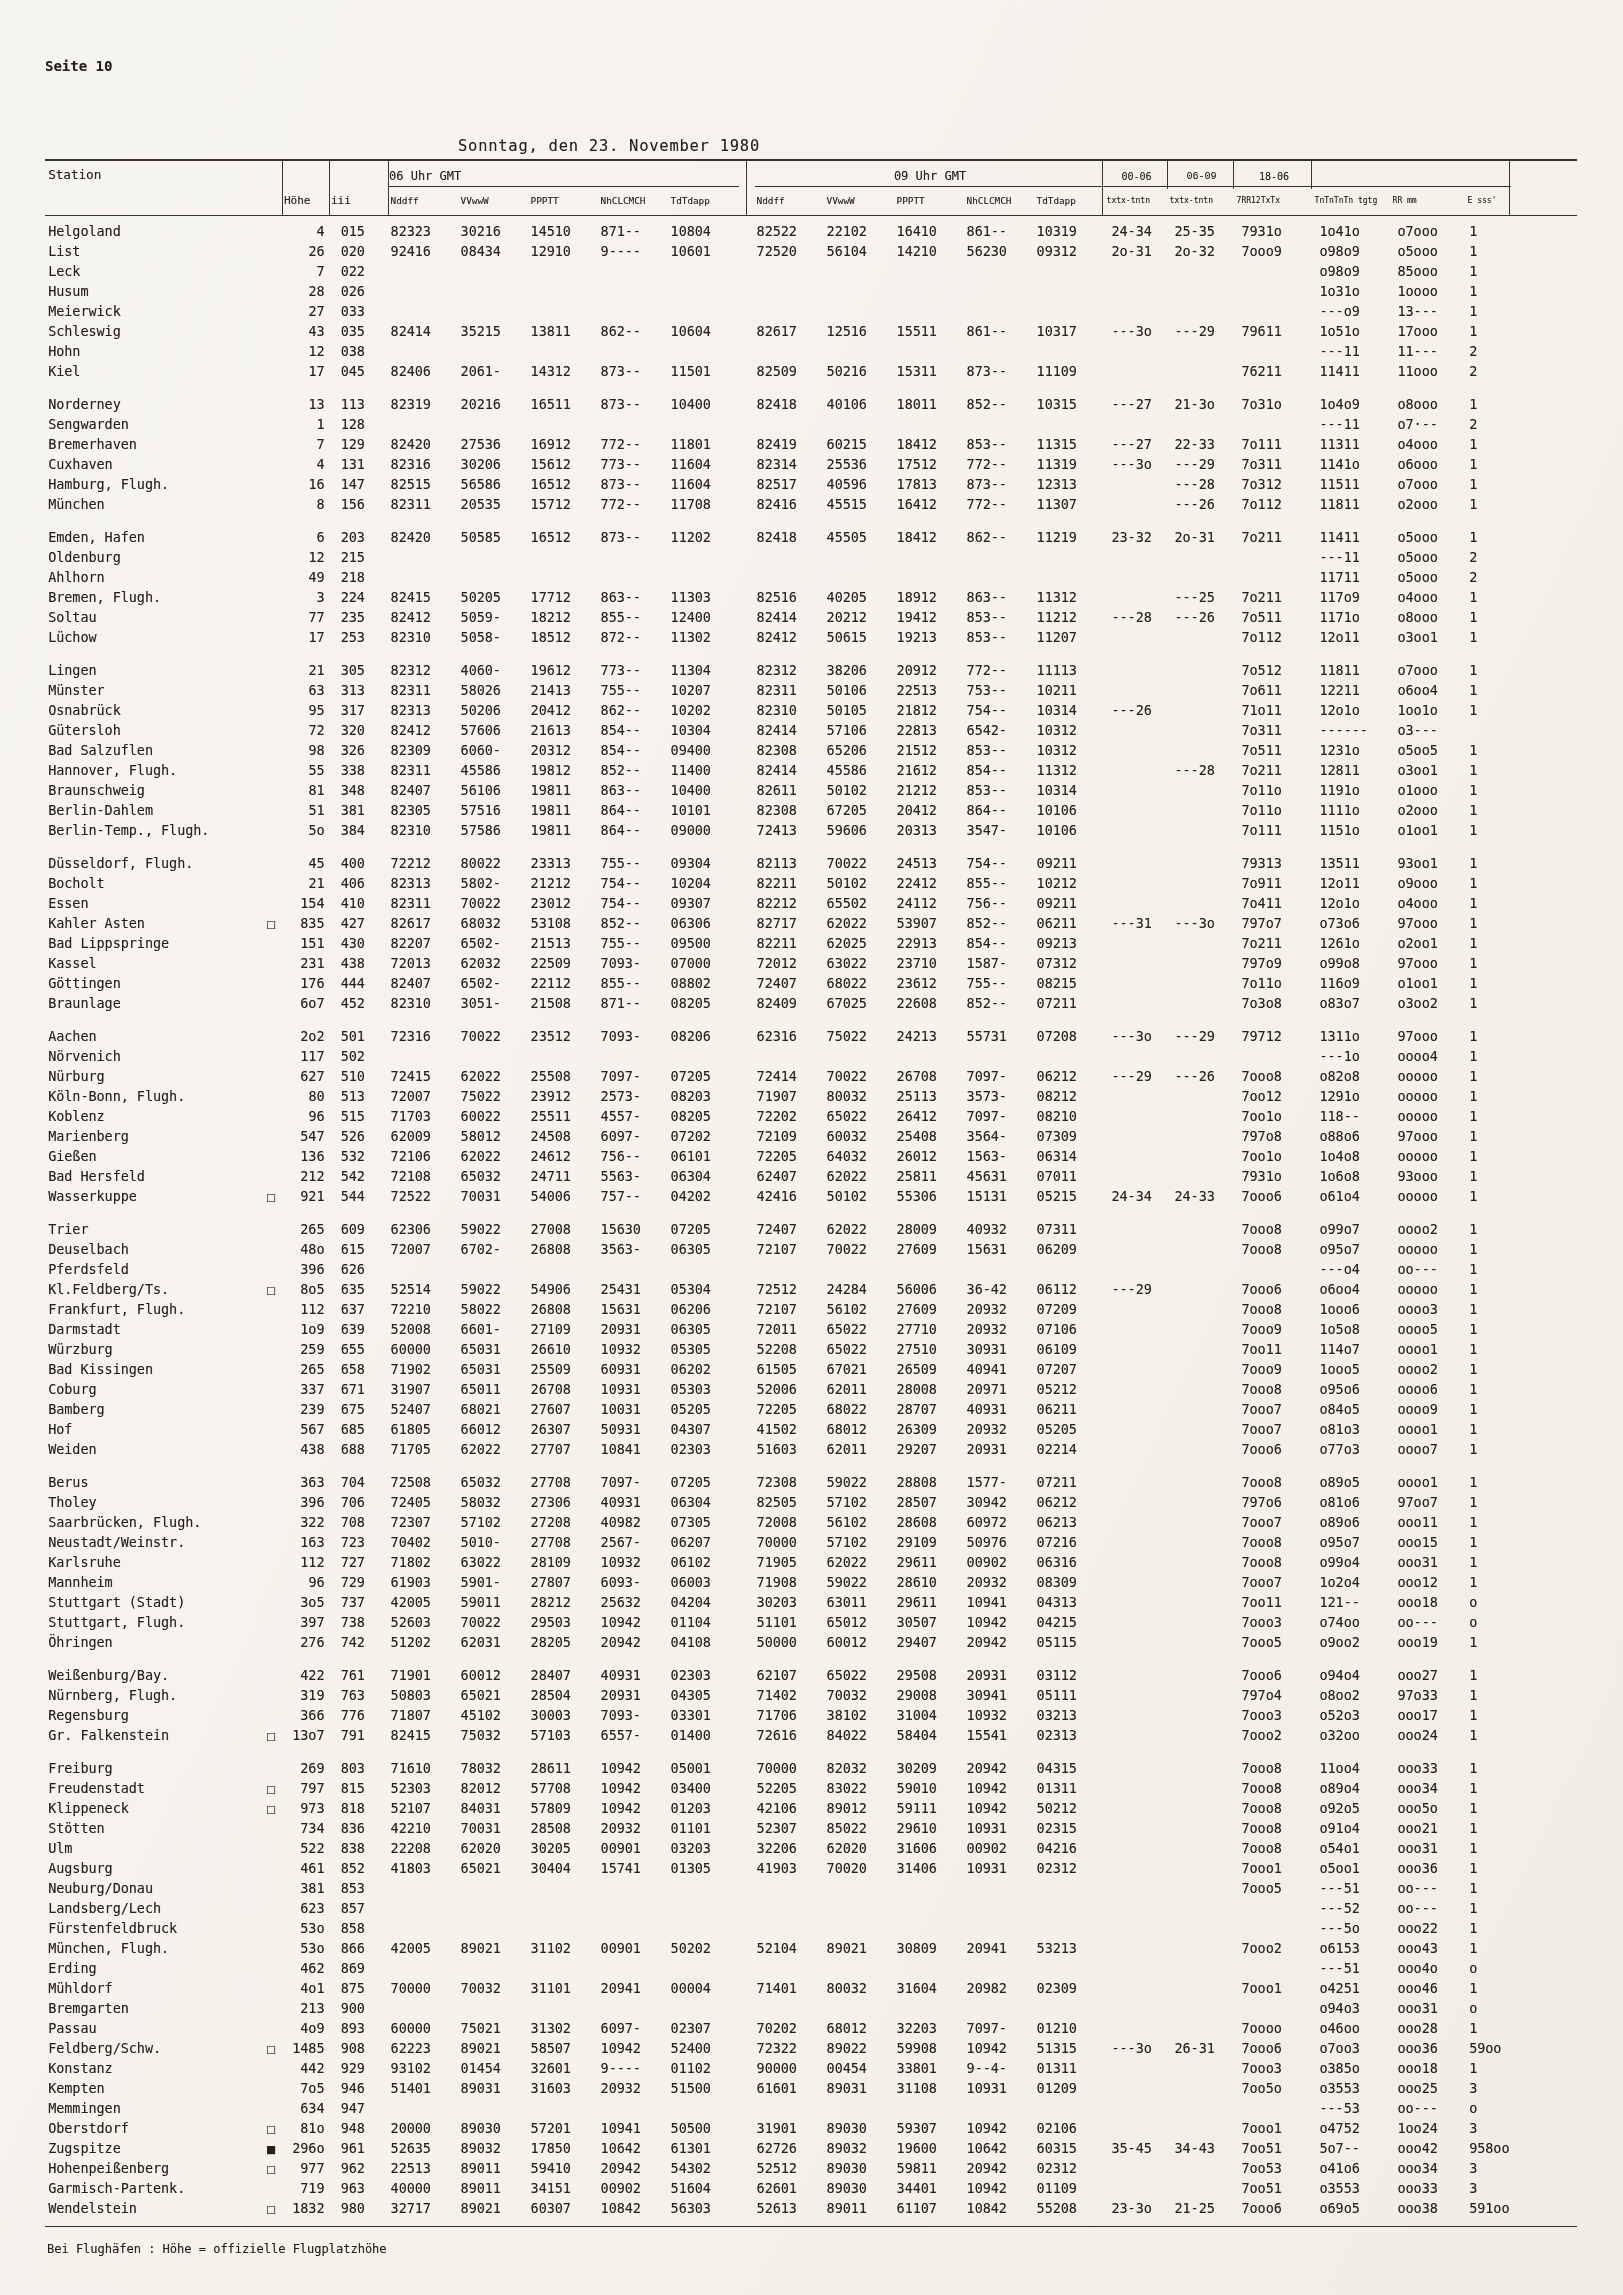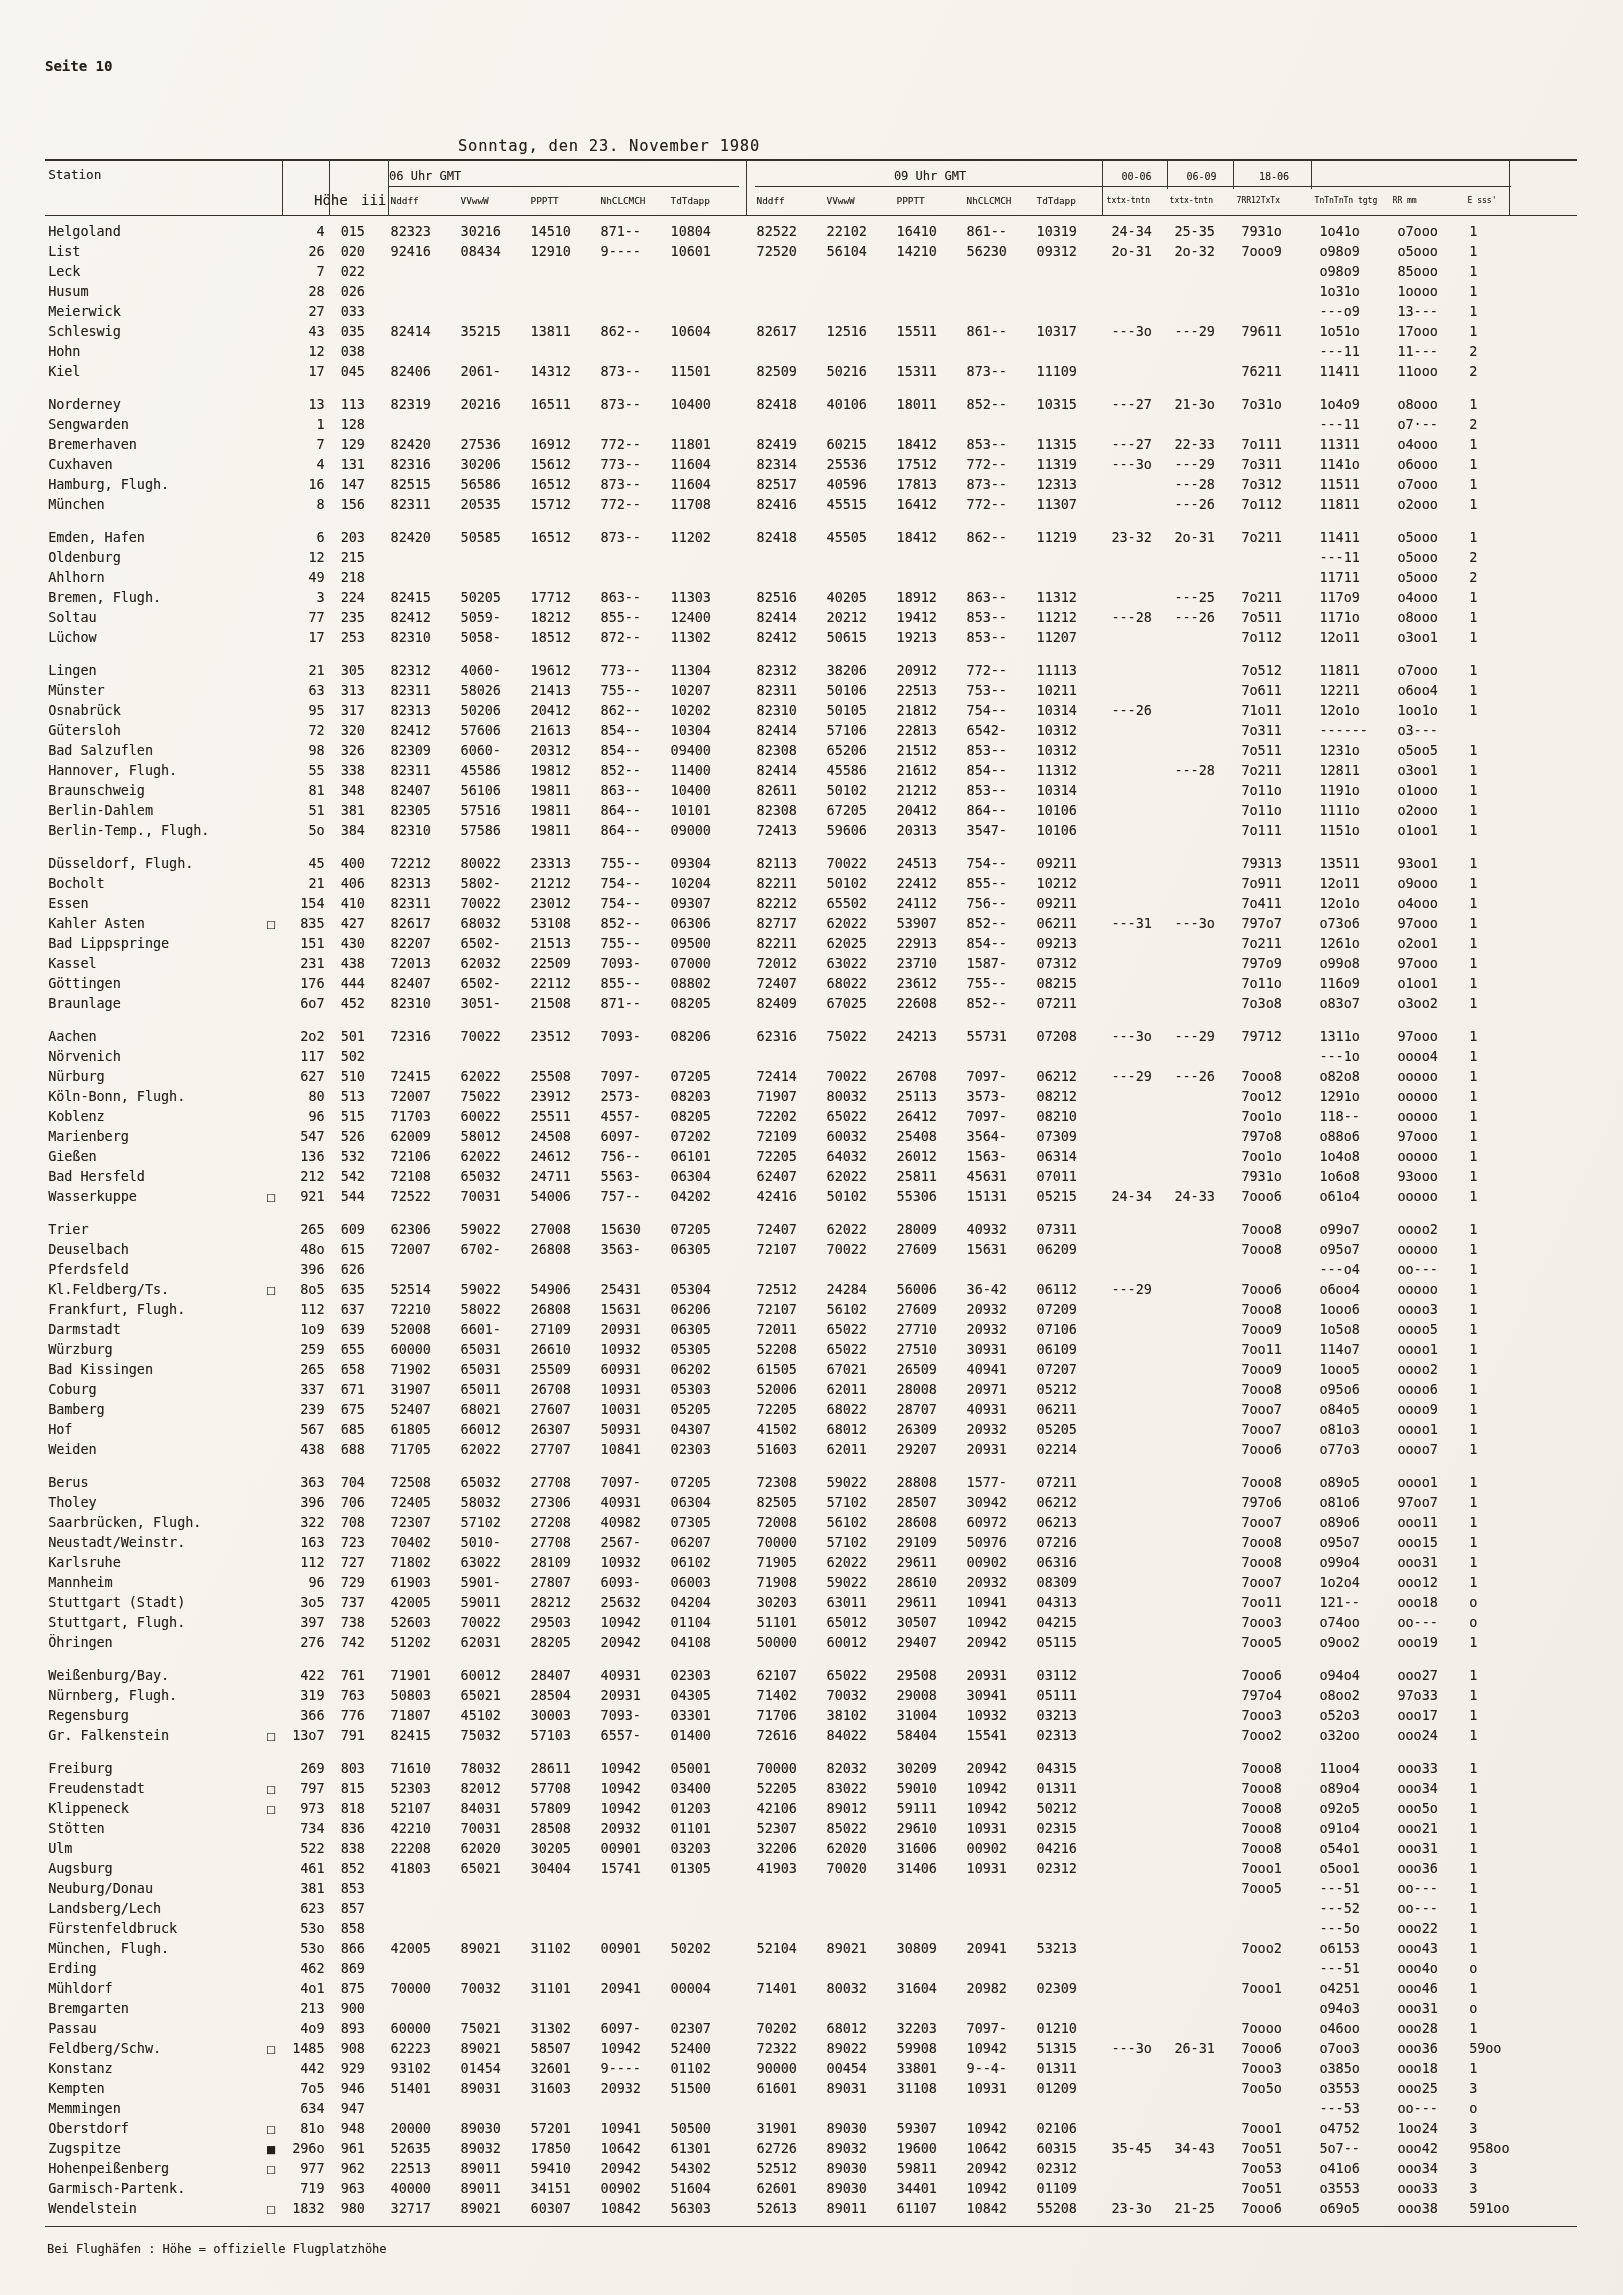--- a/index.html
+++ b/index.html
@@ -17,25 +17,25 @@
   
   .thead{position:relative;border-top:2.4px solid #35322b;border-bottom:1.6px solid #35322b;padding:2.4px 0 1.6px;}
   .hrow1{height:24px;align-items:end;}
   .hrow2{height:26px;align-items:center;}
   .hc{white-space:nowrap;}
   .h-st{grid-column:1/5;align-self:start;font-size:12.6px;padding:3.2px 0 0 3.2px;}
   .h-g06{grid-column:5/10;text-align:left;font-size:12px;border-bottom:1.2px solid #35322b;padding-bottom:3.2px;}
   .h-gap{grid-column:10/11;}
   .h-g09{grid-column:11/16;text-align:center;font-size:12px;border-bottom:1.2px solid #35322b;padding-bottom:3.2px;}
   .h-rt1{grid-column:16/17;}
-  .h-rt2{grid-column:17/18;}
+  .h-rt2{grid-column:17/18;font-family:Liberation Mono, monospace;}
   .h-rt3{grid-column:18/19;}
   .h-rtf{grid-column:19/22;border-bottom:1.2px solid #35322b;}
   .rtop{text-align:center;font-size:10px;border-bottom:1.2px solid #35322b;padding-bottom:4px;}
-  .small{font-size:14px;margin-left:30px;}
+  .small{font-size:11px;}
   .sub{font-size:9.3px;padding-left:1.6px;}
   .rsub{font-size:8px;padding-left:1.6px;overflow:hidden;}
   .vl{position:absolute;top:0;bottom:0;width:1.2px;background:#3a372f;}
   .vls{position:absolute;top:0;height:28px;width:1.2px;background:#3a372f;}
   
   .tbody{padding-top:6.5px;}
   .row{height:20px;}
   .c{font-size:13.4px;line-height:20px;white-space:nowrap;}
   .c.name{padding-left:3.2px;}
   .c.mk{font-family:"DejaVu Sans","Liberation Sans",sans-serif;font-size:10.6px;line-height:20px;}

